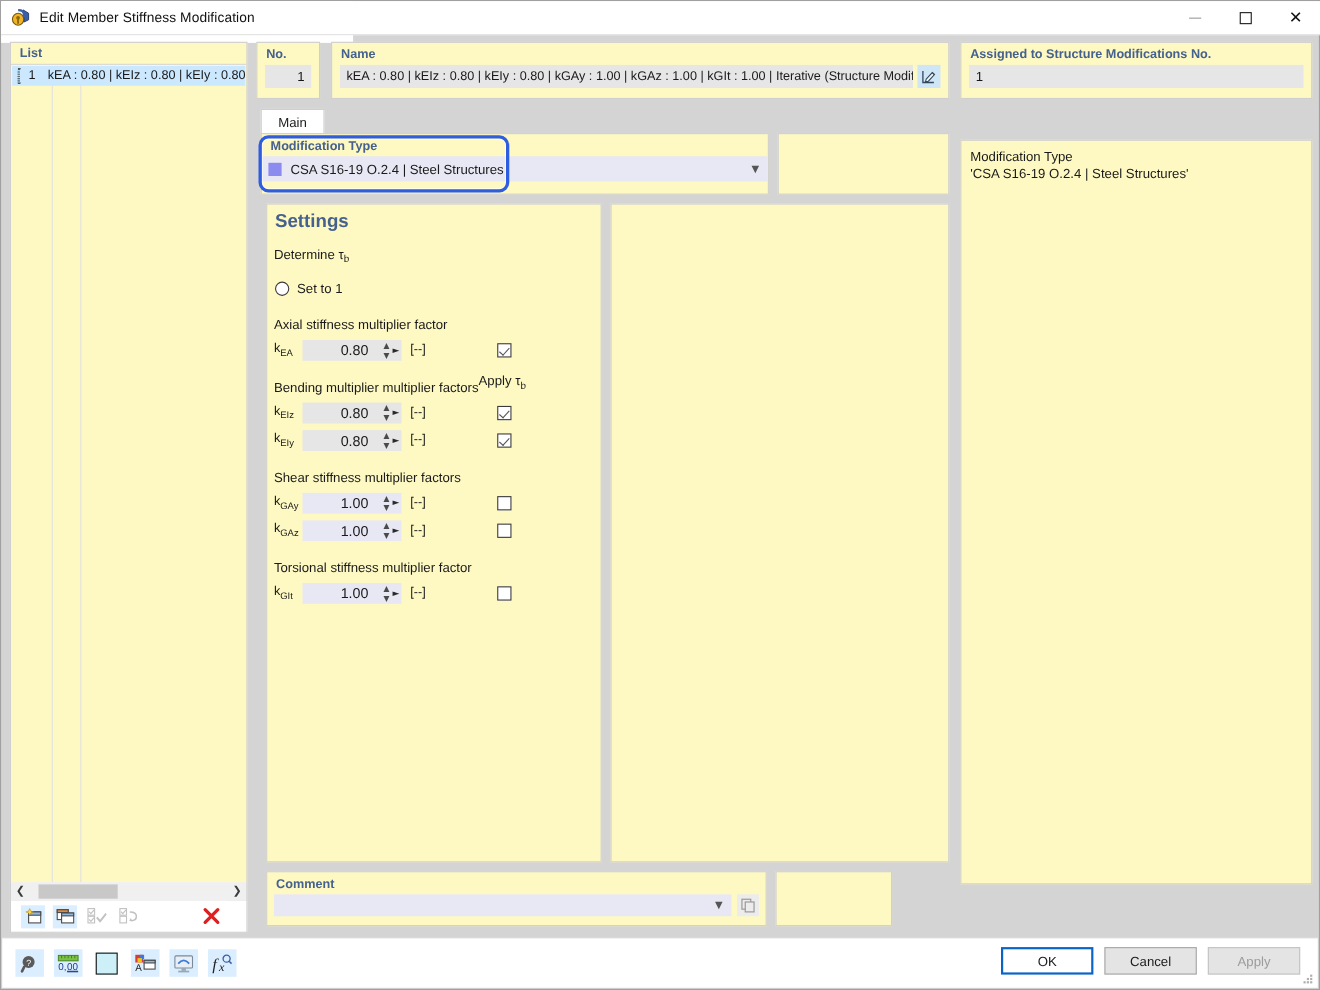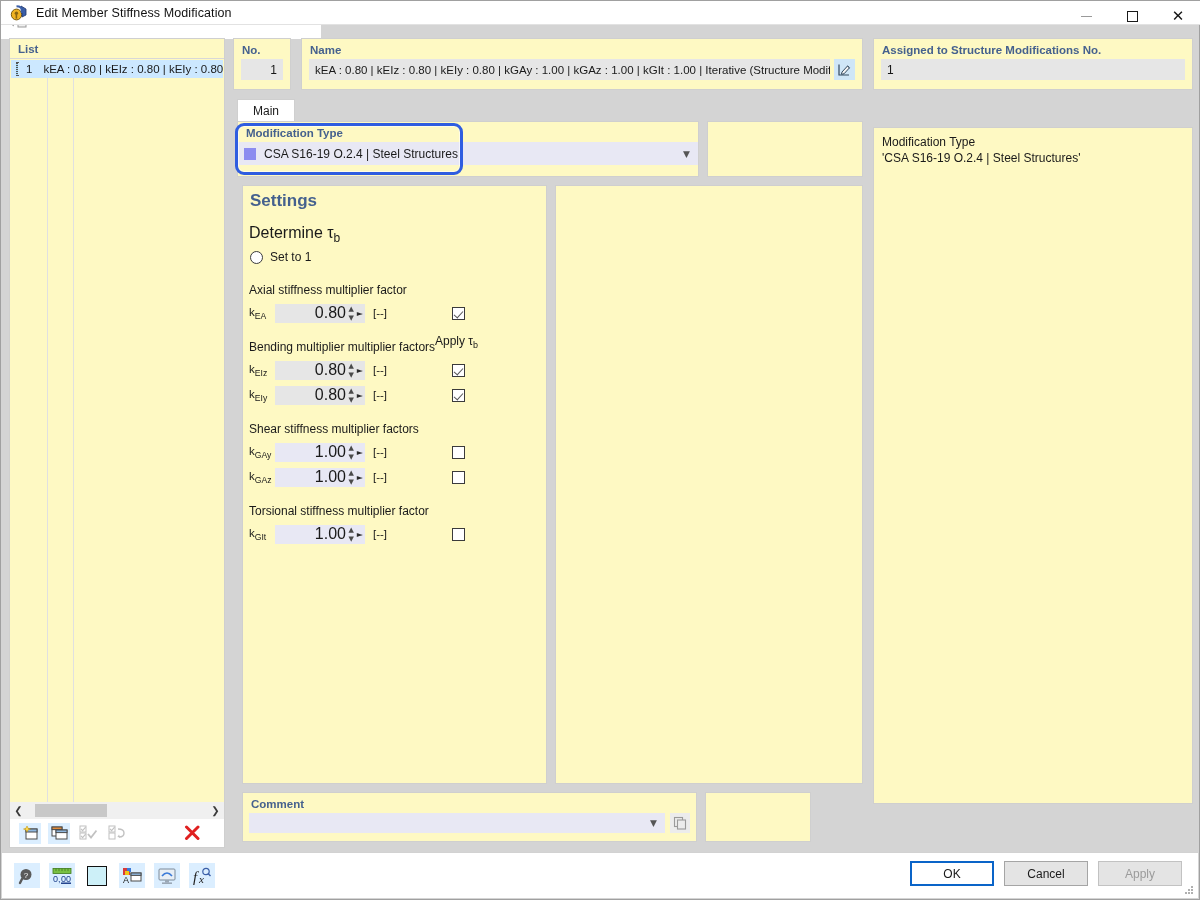--- a/index.html
+++ b/index.html
@@ -15,21 +15,21 @@
   #app {
     position: relative;
     width: 1200px; height: 900px;
     background: #d4d4d4;
     border: 1px solid #a0a0a0;
   }
 
   
   .titlebar {
     position: absolute; left: 0; top: 0;
-    width: 1200px; height: 24px;
+    width: 1200px; height: 31px;
     background: #ffffff;
     border-bottom: 1px solid #e2e2e2;
     display: flex; align-items: center;
   }
   .title-icon {
     width: 20px; height: 20px; margin-left: 8px; margin-right: 7px;
     position: relative; flex: 0 0 auto;
   }
   .title-text {
     font-size: 12.5px; color: #111; letter-spacing: 0.1px;
@@ -197,21 +197,21 @@
     box-shadow: 0 0 0 1px rgba(255,255,255,0.6) inset;
   }
 
   
   #settings-panel { left: 241px; top: 184px; width: 305px; height: 599px; }
   .settings-head {
     font-size: 17px; font-weight: bold; color: #45618e;
     padding: 5px 0 0 7px;
   }
   .settings-body { padding: 13px 0 0 6px; }
-  .sub-label { font-size: 16px; margin-bottom: 2px; }
+  .sub-label { font-size: 12px; margin-bottom: 12px; }
   .radio-row { display: flex; align-items: center; height: 20px; margin-left: 1px; }
   .radio {
     width: 13px; height: 13px; border-radius: 50%;
     border: 1px solid #3b3b3b; background: #fff;
     margin-right: 7px; flex: 0 0 auto;
     position: relative;
   }
   .radio.on::after {
     content: ""; position: absolute; left: 3px; top: 3px;
     width: 5px; height: 5px; border-radius: 50%; background: #1a1a1a;
@@ -223,21 +223,21 @@
   }
   .spin {
     width: 90px; height: 19px;
     background: #e6e6e6;
     display: flex; align-items: center;
     position: relative;
     flex: 0 0 auto;
   }
   .spin.lav { background: #e8e8f4; }
   .spin-val {
-    flex: 1; text-align: right; padding-right: 19px; font-size: 16px;
+    flex: 1; text-align: right; padding-right: 30px; font-size: 13px;
   }
   .spin-upd {
     position: absolute; right: 11px; top: 2px;
     display: flex; flex-direction: column; justify-content: space-between;
     height: 15px;
   }
   .spin-tri { font-size: 7px; color: #4a4a4a; line-height: 6px; font-family: "DejaVu Sans", sans-serif; }
   .spin-right {
     position: absolute; right: 2px; top: 50%; transform: translateY(-50%);
     font-size: 8px; color: #2a2a2a; font-family: "DejaVu Sans", sans-serif;

